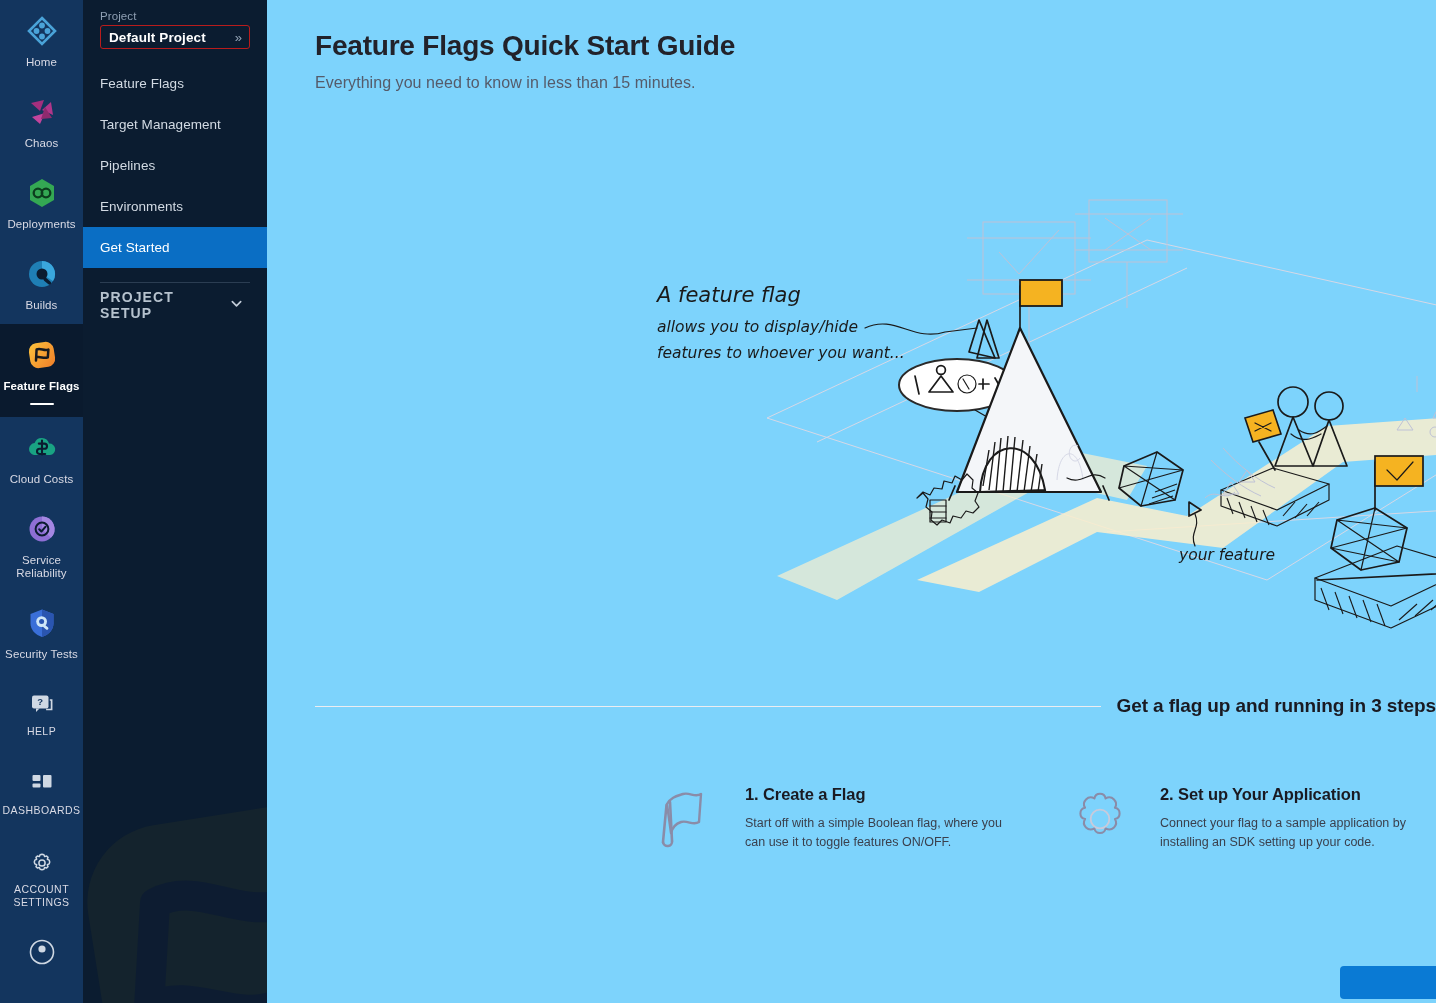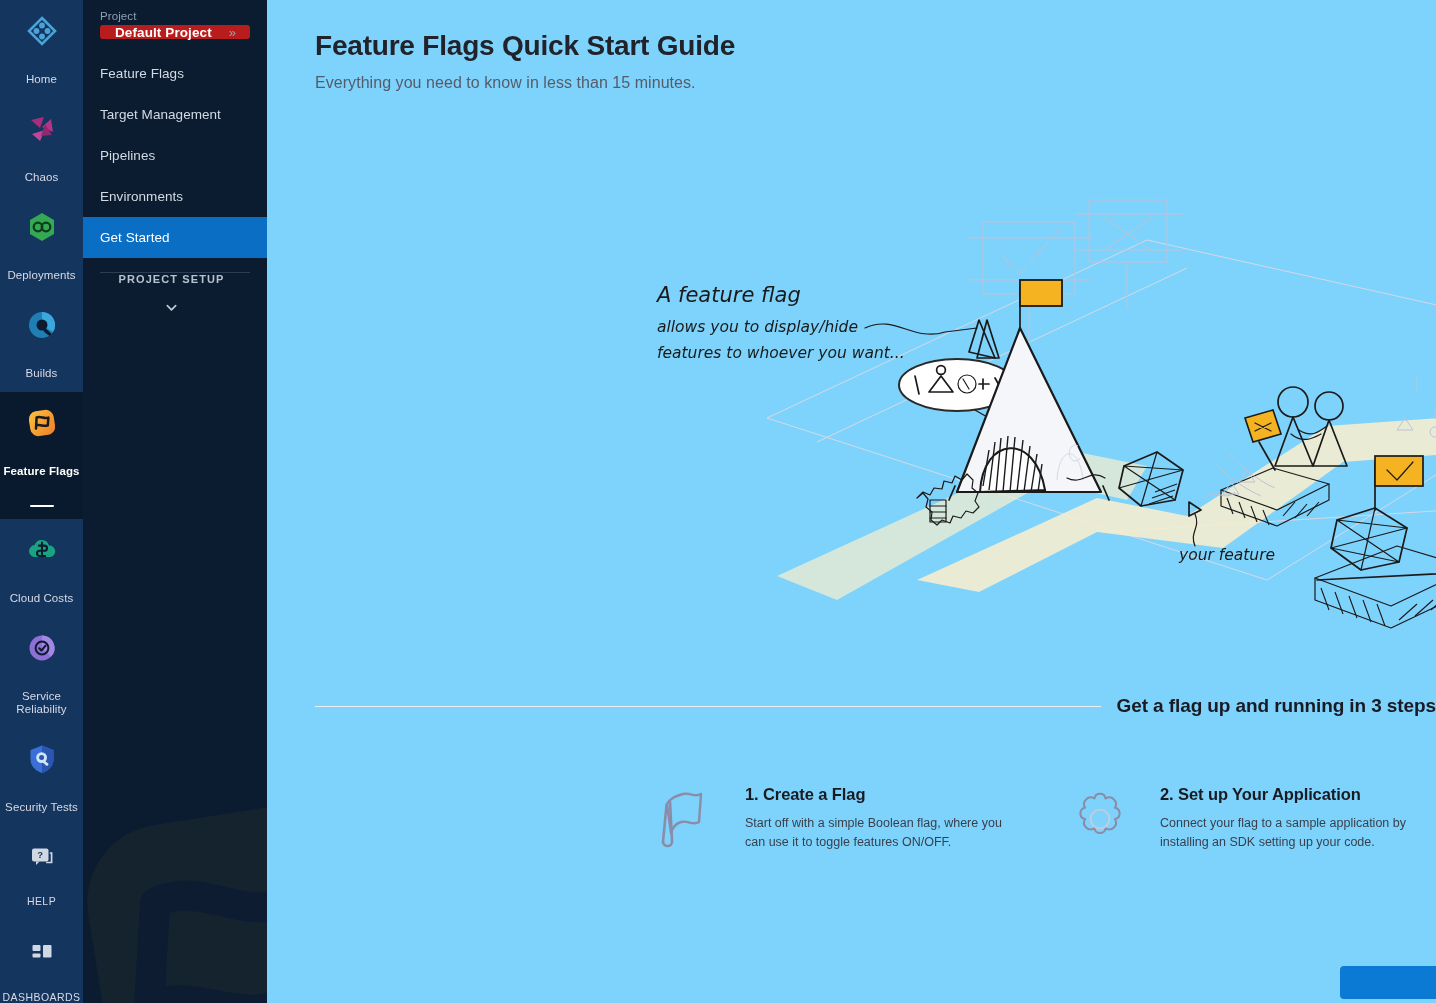--- a/index.html
+++ b/index.html
@@ -13,21 +13,21 @@
 
   
   .module-rail {
     width: 83px; min-width: 83px; height: 1003px;
     background: #13355e;
     display: flex; flex-direction: column; align-items: center;
     overflow: hidden; position: relative; z-index: 3;
   }
   .mod-item {
     width: 83px; padding: 14px 2px 12px;
-    display: flex; flex-direction: column; align-items: center; gap: 25px;
+    display: flex; flex-direction: column; align-items: center; gap: 8px;
     cursor: pointer; position: relative;
   }
   .mod-item .mod-label {
     color: #d9dae5; font-size: 11.5px; line-height: 13px;
     text-align: center; letter-spacing: .1px;
   }
   .mod-item.small .mod-label { font-size: 10.5px; letter-spacing: .45px; }
   .mod-item.active { background: #0a1a2e; }
   .mod-item.active .mod-label { color: #ffffff; font-weight: bold; }
   .mod-underline {
@@ -45,23 +45,23 @@
   .watermark {
     position: absolute; left: -6px; bottom: -120px;
     width: 330px; height: 330px; opacity: .5; pointer-events: none;
   }
   .pn-inner { position: relative; z-index: 2; padding: 10px 0 0 0; }
   .pn-label {
     color: #8f9fb3; font-size: 11.5px; padding: 0 0 3px 17px; letter-spacing: .1px;
   }
   .proj-select {
     margin: 0 17px 14px 17px;
-    border: 7px solid #b91c1c;
+    border: 1px solid #b91c1c;
     border-radius: 3px;
-    height: 14px;
+    height: 24px;
     display: flex; align-items: center; justify-content: space-between;
     padding: 0 7px 0 8px; cursor: pointer;
   }
   .proj-select .pname {
     color: #ffffff; font-size: 13.5px; font-weight: bold; letter-spacing: .1px;
   }
   .proj-select .chev { color: #93a3b6; font-size: 13px; line-height: 1; }
 
   .nav-item {
     height: 41px; display: flex; align-items: center;
@@ -69,22 +69,22 @@
     cursor: pointer; letter-spacing: .05px;
   }
   .nav-item.active { background: #0a6ec4; color: #ffffff; }
 
   .nav-div {
     height: 1px; background: #2b3d52; margin: 14px 17px 0 17px;
   }
   .section-head {
     display: flex; align-items: center; justify-content: space-between;
     padding: 0 24px 0 17px; height: 44px;
-    color: #b6c2ce; font-size: 11px; font-weight: bold;
-    letter-spacing: 1.1px; cursor: pointer; flex-direction: column;
+    color: #b6c2ce; font-size: 14px; font-weight: bold;
+    letter-spacing: 1.1px; cursor: pointer;
   }
   .section-head .chev-d { font-size: 12px; color: #c2ccd8; }
 
   
   .main {
     flex: 1; height: 1003px; background: #7dd3fc;
     position: relative; overflow: hidden;
   }
   .page-head { padding: 30px 0 0 48px; }
   .page-title {

